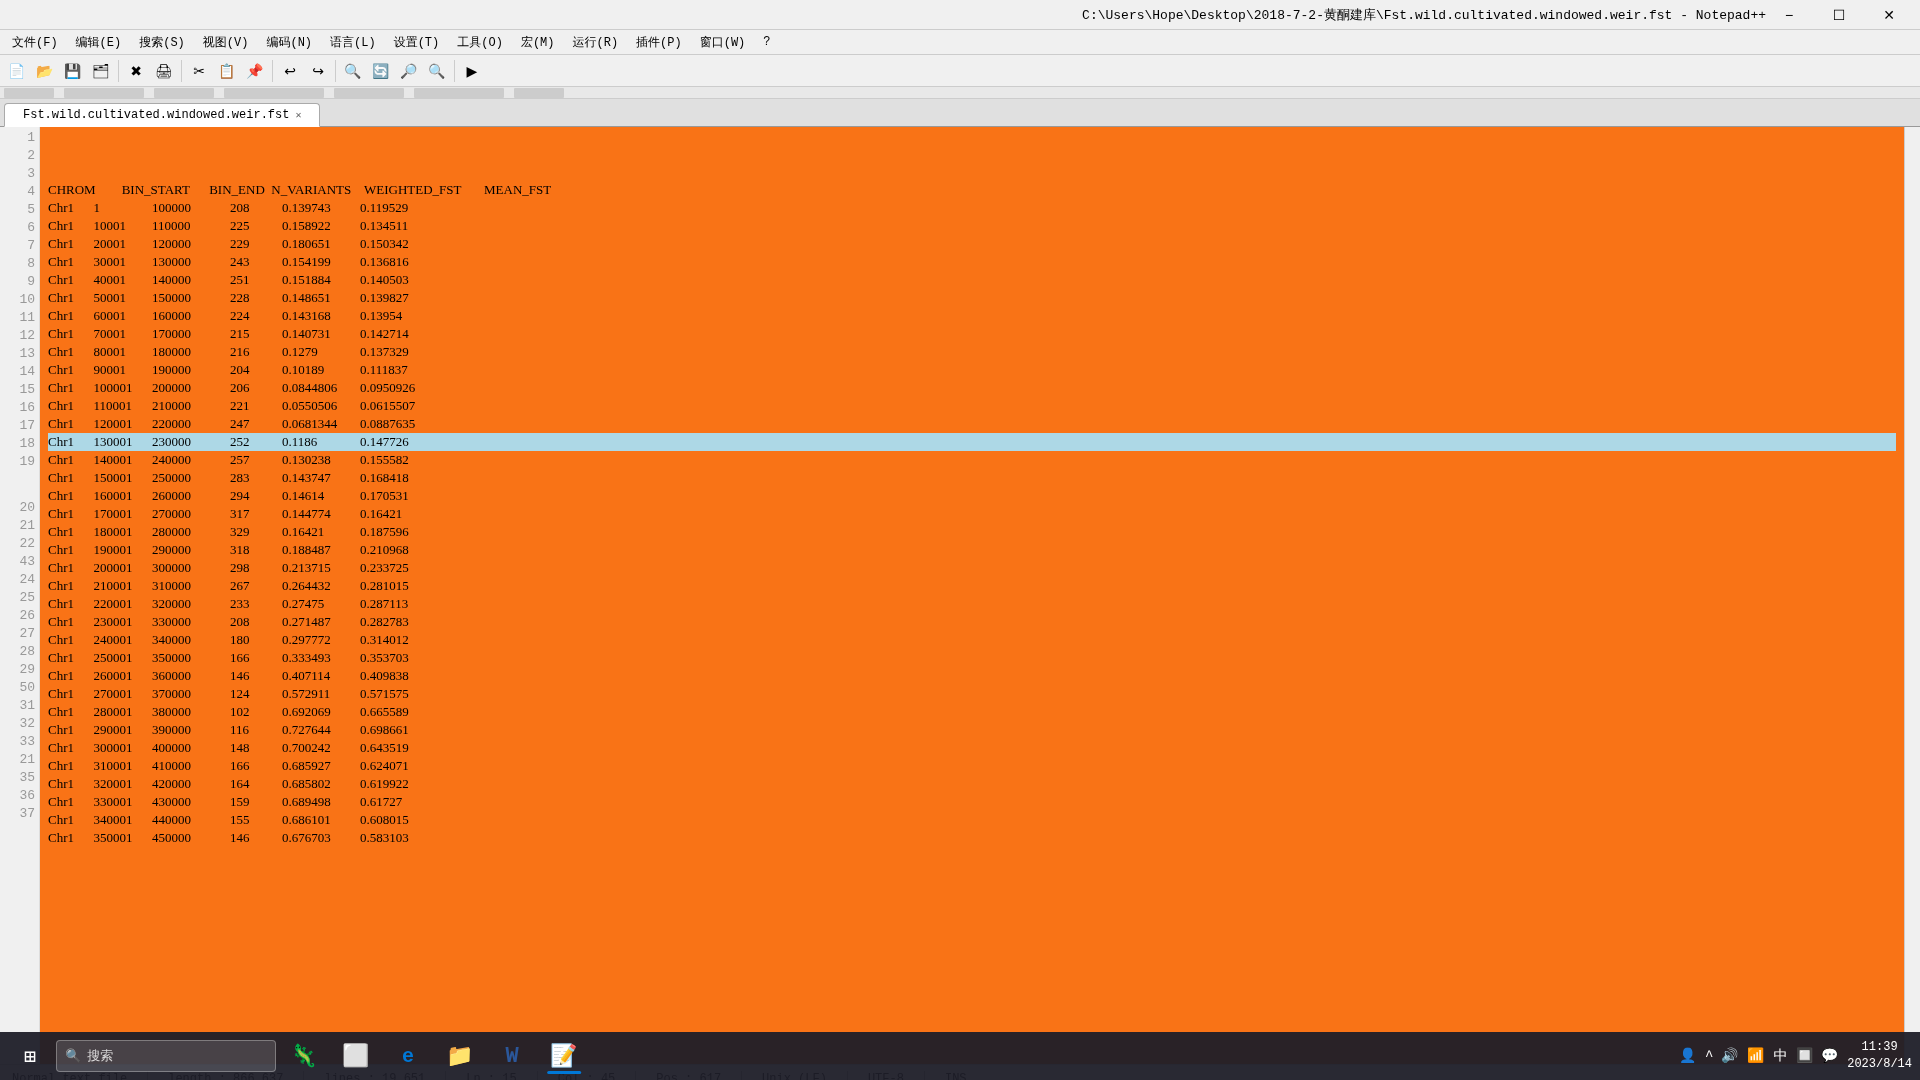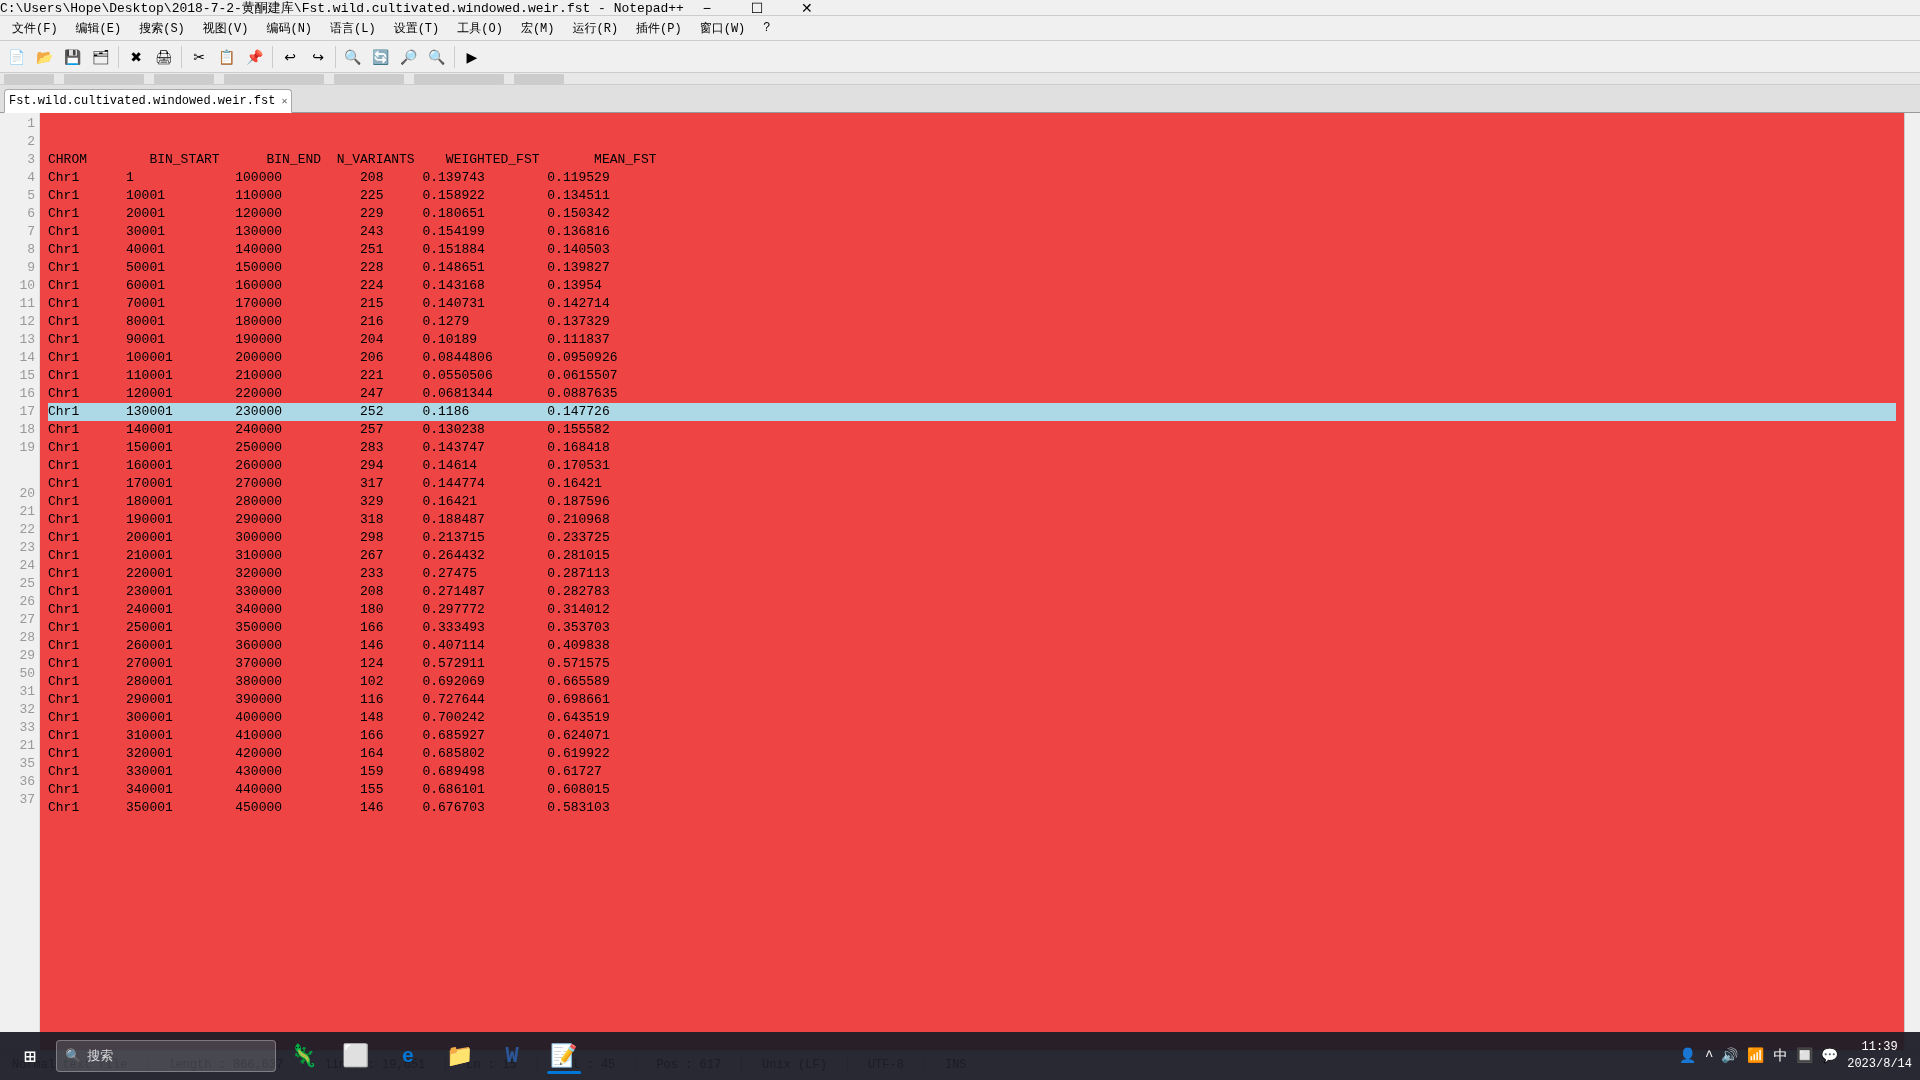--- a/index.html
+++ b/index.html
@@ -1,25 +1,25 @@
 <!DOCTYPE html>
 <html><head>
   <meta charset="utf-8">
   <style>
     * { margin: 0; padding: 0; box-sizing: border-box; }
     body { width: 1920px; height: 1080px; overflow: hidden; font-family: 'Courier New', monospace; font-size: 13px; background: #f0f0f0; }
 
     
     #title-bar {
       background: #f0f0f0;
-      height: 16px;
-      display: flex;
-      align-items: center;
-      justify-content: flex-start;
-      padding: 0 0;
+      height: 30px;
+      display: flex;
+      align-items: center;
+      justify-content: flex-end;
+      padding: 0 8px;
       border-bottom: 1px solid #ccc;
     }
     #title-bar .window-controls { display: flex; gap: 4px; }
     #title-bar .win-btn { width: 46px; height: 30px; border: none; background: transparent; cursor: pointer; font-size: 14px; display: flex; align-items: center; justify-content: center; }
 
     
     #menu-bar {
       background: #f0f0f0;
       height: 25px;
       display: flex;
@@ -55,21 +55,21 @@
     #tab-bar {
       background: #e0e0e0;
       height: 28px;
       display: flex;
       align-items: flex-end;
       padding-left: 4px;
       border-bottom: 1px solid #999;
     }
     .tab {
       height: 24px;
-      padding: 0 4px;
+      padding: 0 18px;
       background: #d0d0d0;
       border: 1px solid #aaa;
       border-bottom: none;
       display: flex;
       align-items: center;
       gap: 6px;
       font-size: 12px;
       cursor: pointer;
       border-radius: 4px 4px 0 0;
     }
@@ -94,27 +94,28 @@
       padding: 2px 4px;
       text-align: right;
       color: #999;
       font-size: 13px;
       line-height: 18px;
       overflow: hidden;
       user-select: none;
     }
     #content {
       flex: 1;
-      padding: 2px 8px;
+      padding: 18px 8px;
       line-height: 18px;
       white-space: pre;
       overflow: hidden;
       font-size: 13px;
       color: #000;
-      background: #ef4444;
+      background: #f97316;
+      font-family: Liberation Serif, serif;
     }
     .highlighted-line {
       background: #add8e6;
       display: block;
     }
     .line { display: block; }
 
     
     #scrollbar-v {
       width: 16px;
@@ -306,21 +307,21 @@
       <div style="line-height: 18px; font-family: Liberation Mono, monospace;">13</div>
       <div style="line-height: 18px;">14</div>
       <div style="line-height: 18px;">15</div>
       <div style="line-height: 18px;">16</div>
       <div style="line-height: 18px;">17</div>
       <div style="line-height: 18px;">18</div>
       <div style="line-height: 18px;">19</div>
       <div style="line-height: 18px; margin-top: 28px;">20</div>
       <div style="line-height: 18px;">21</div>
       <div style="line-height: 18px;">22</div>
-      <div style="line-height: 18px;">23</div>
+      <div style="line-height: 18px;">43</div>
       <div style="line-height: 18px;">24</div>
       <div style="line-height: 18px;">25</div>
       <div style="line-height: 18px;">26</div>
       <div style="line-height: 18px;">27</div>
       <div style="line-height: 18px;">28</div>
       <div style="line-height: 18px;">29</div>
       <div style="line-height: 18px;">50</div>
       <div style="line-height: 18px;">31</div>
       <div style="line-height: 18px;">32</div>
       <div style="line-height: 18px;">33</div>

